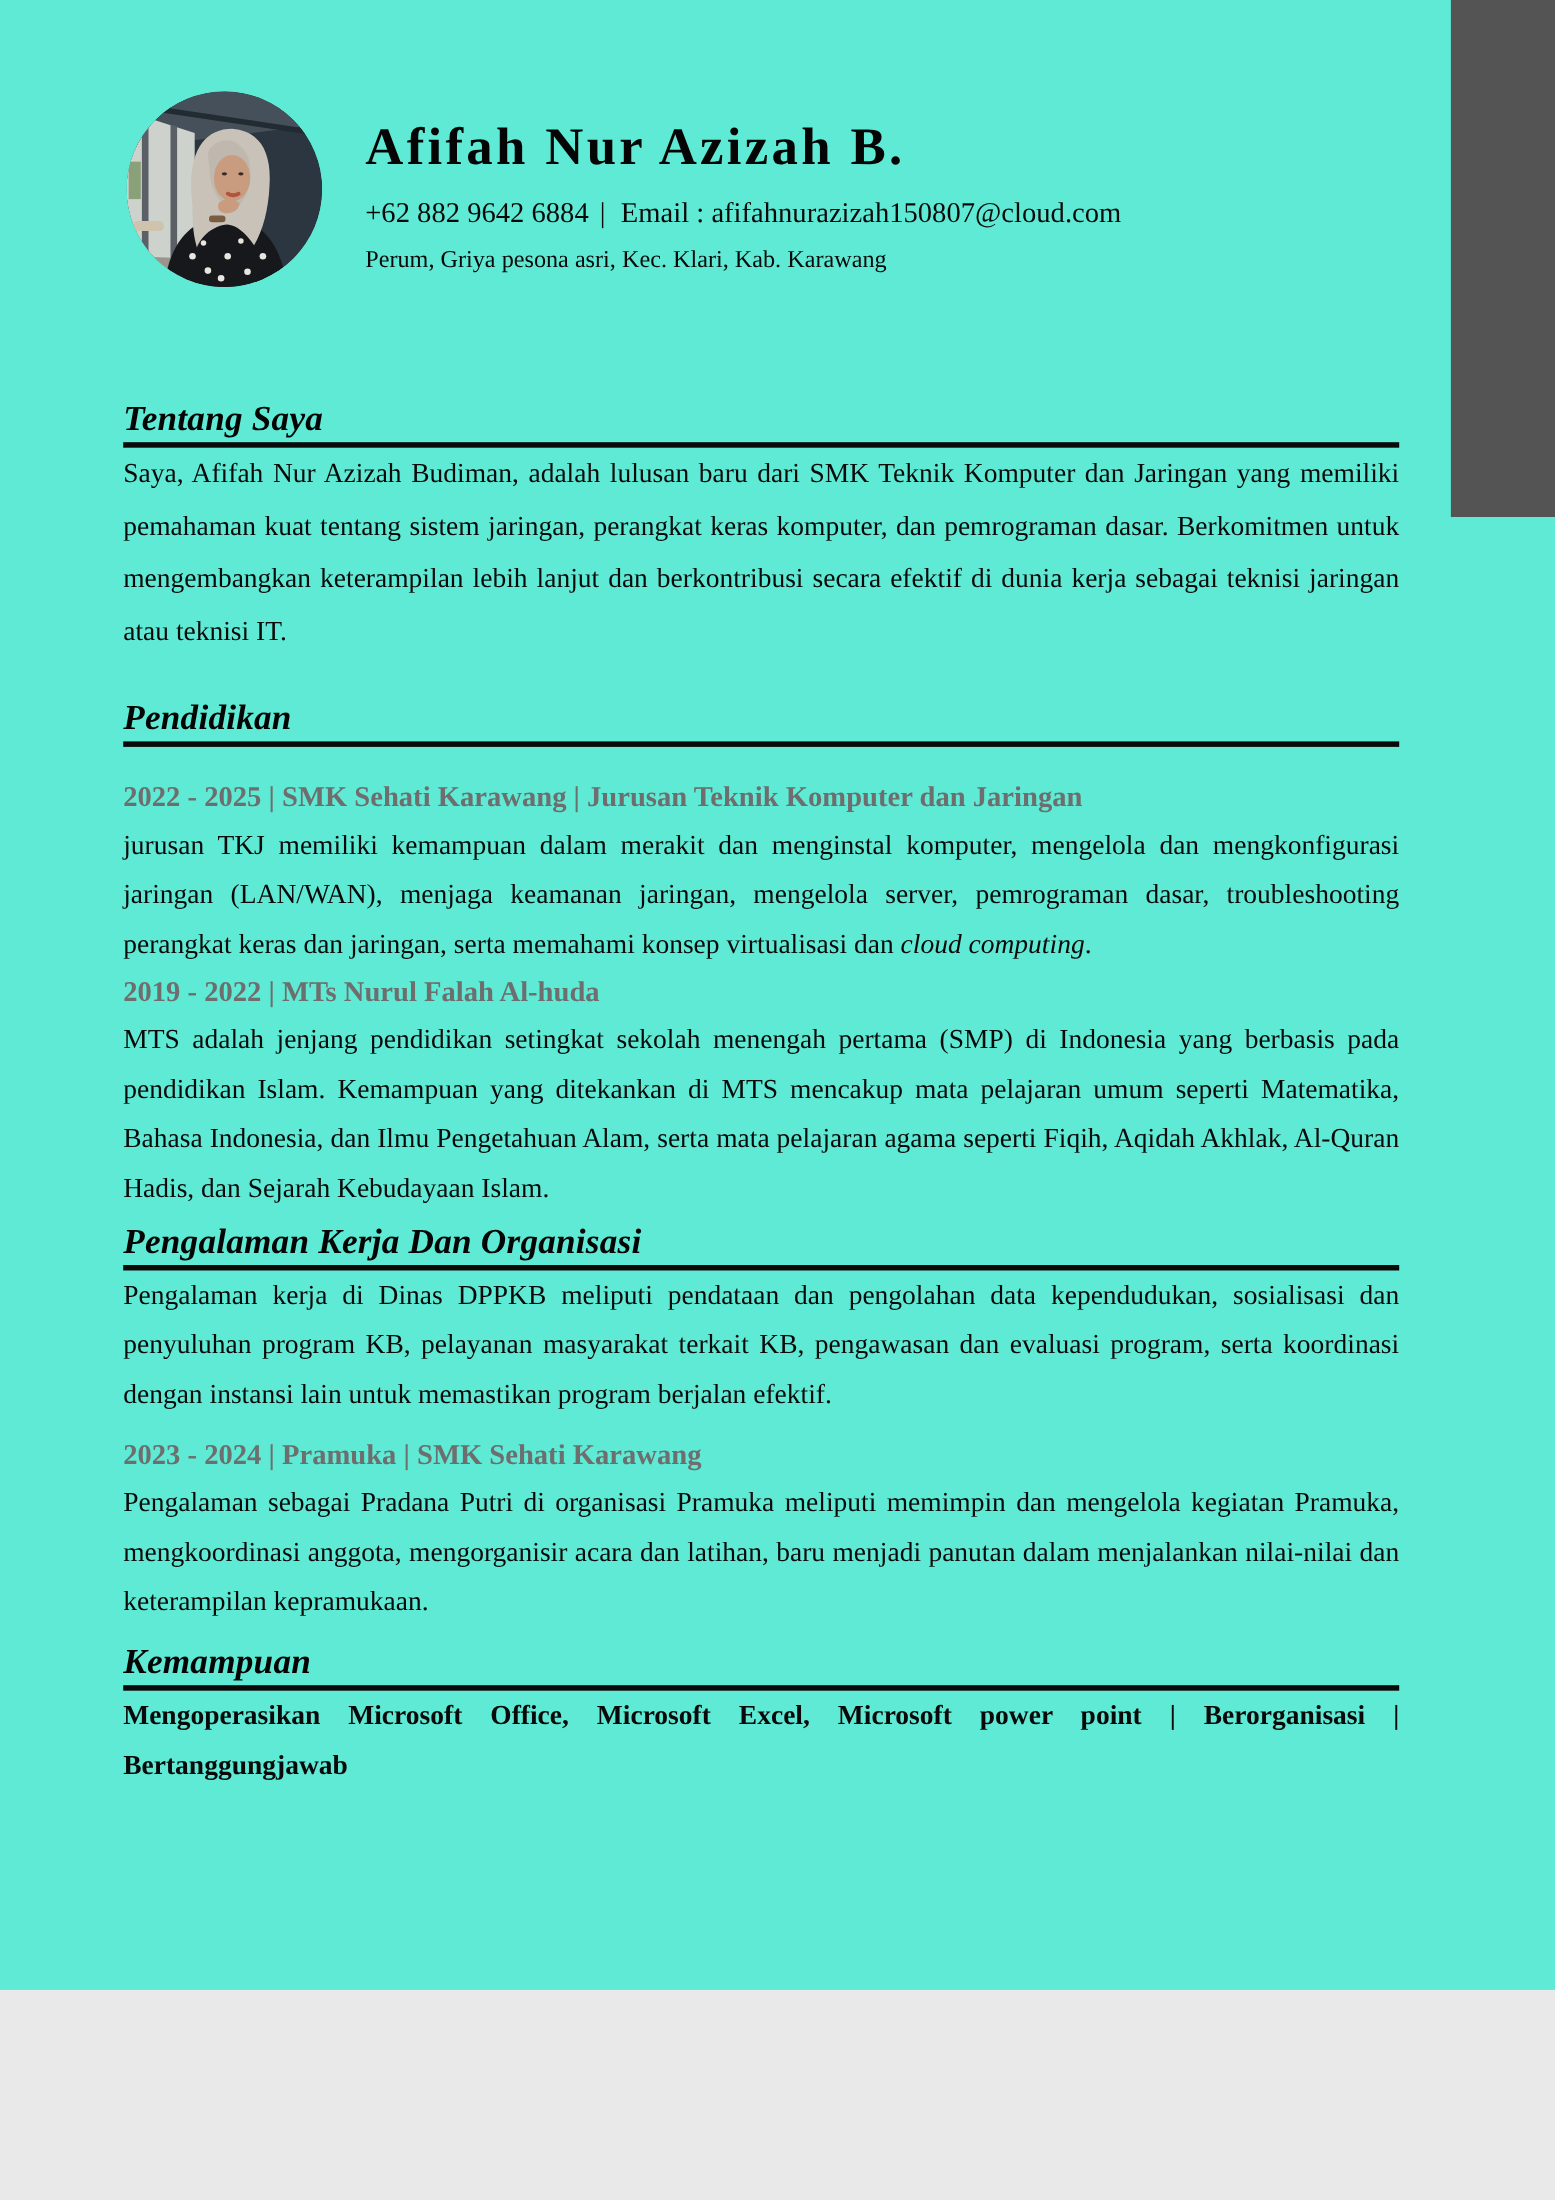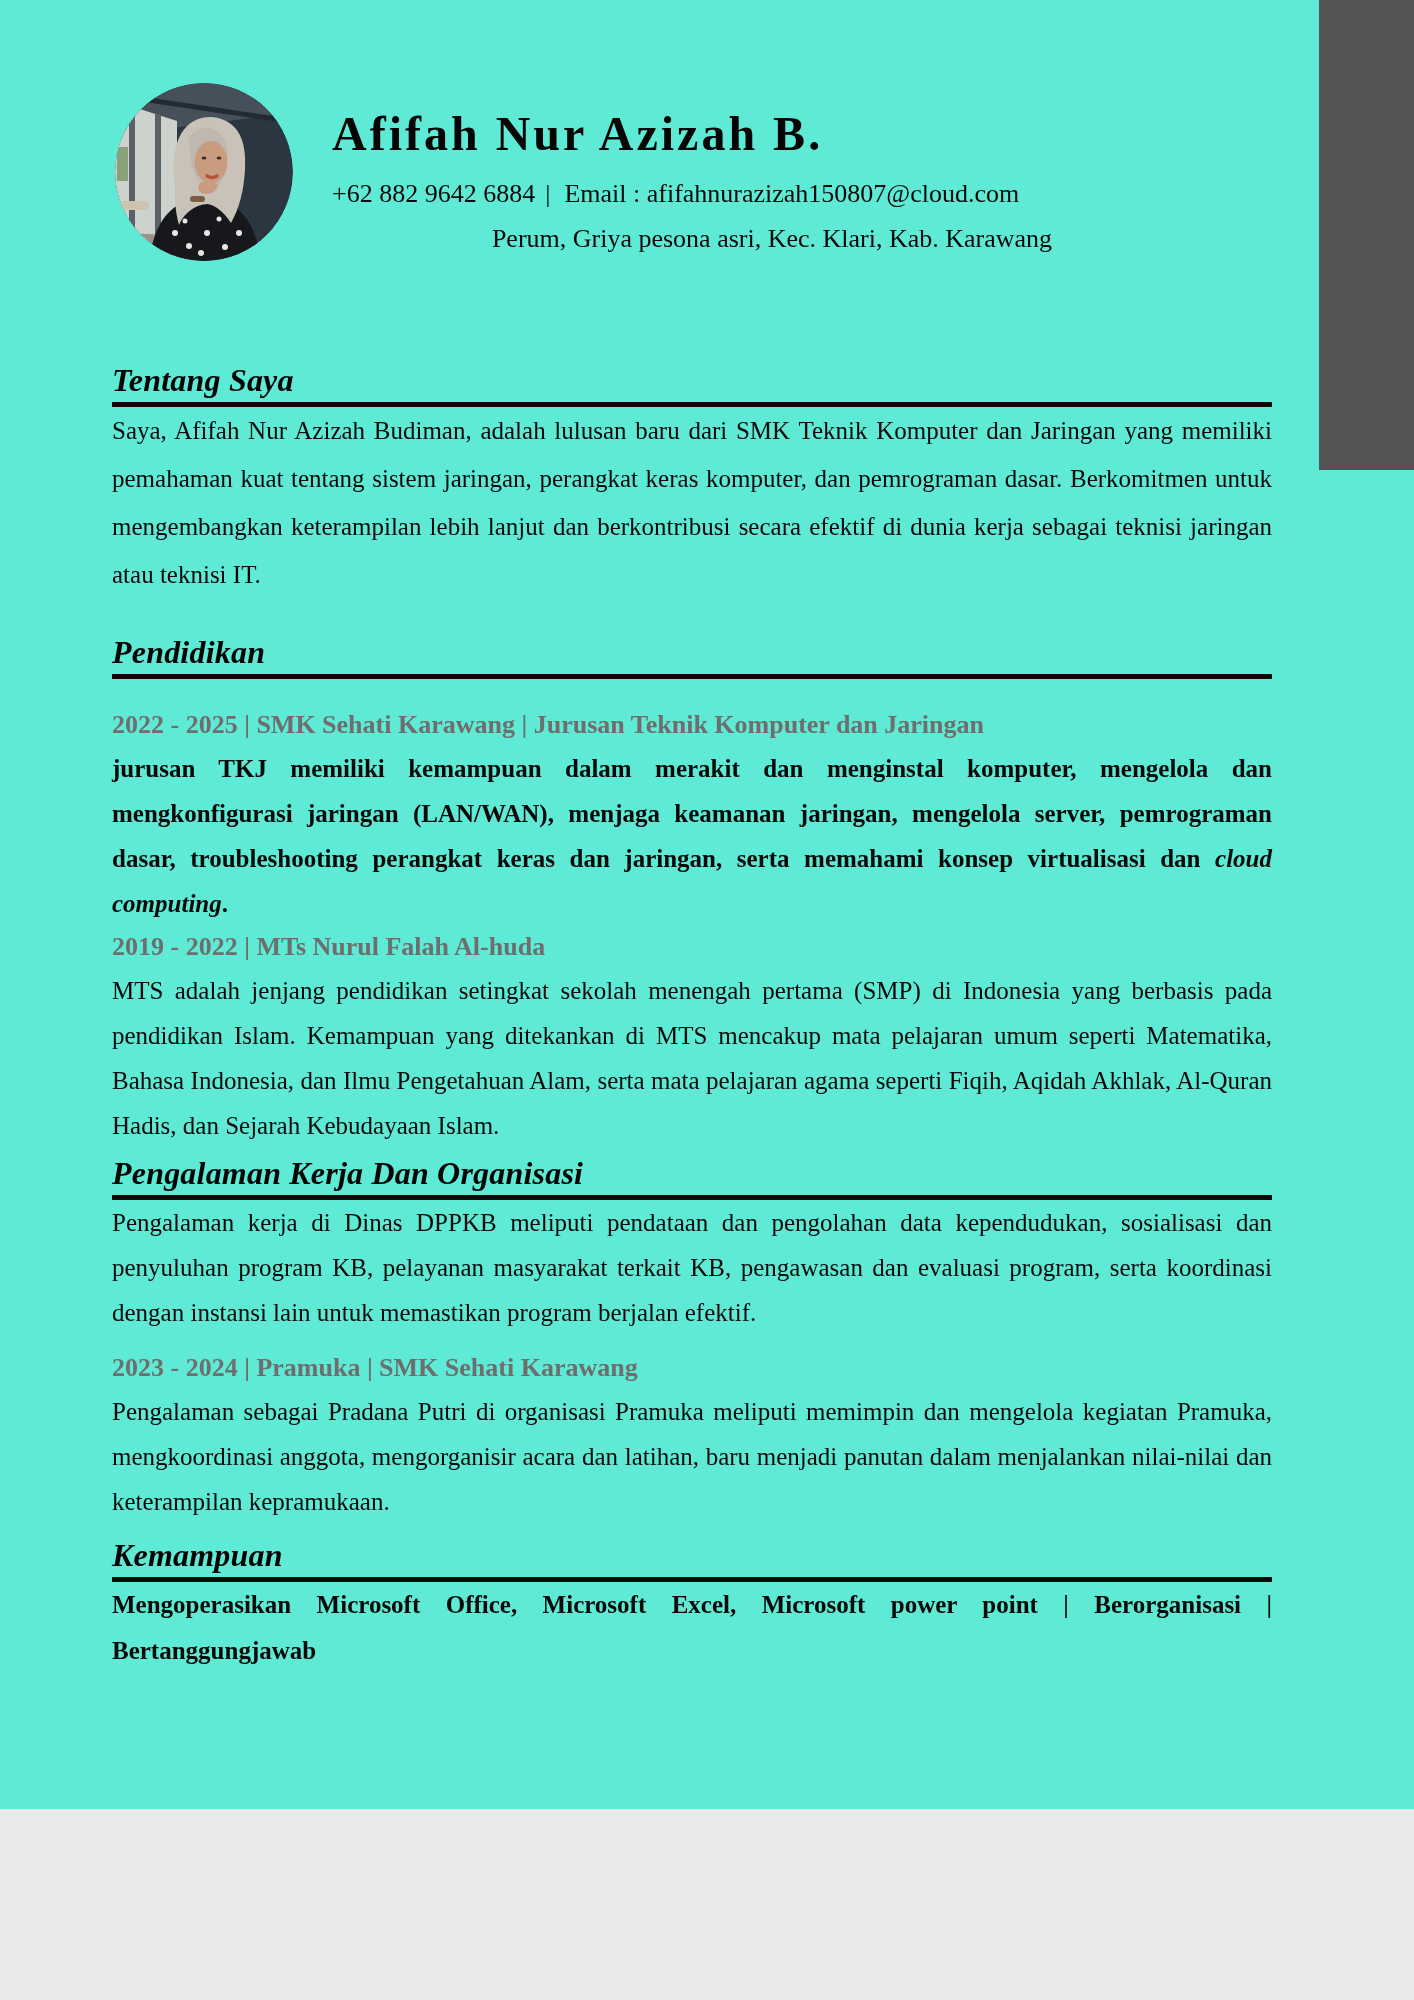--- a/index.html
+++ b/index.html
@@ -30,21 +30,21 @@
     font-size:48px;font-weight:bold;color:#050505;
     letter-spacing:3px;line-height:1.1;
     margin:0 0 14px 0;
   }
   .contact-line{
     font-size:26px;color:#0a0a0a;line-height:1.45;
     white-space:nowrap;
   }
   .contact-sep{margin:0 14px 0 10px;}
   .address-line{
-    font-size:26px;color:#0a0a0a;line-height:1.45;margin-top:8px;text-align:center;
+    font-size:22px;color:#0a0a0a;line-height:1.45;margin-top:8px;
   }
   
   .content{
     position:absolute;left:112px;top:362px;width:1160px;
   }
   .sec-title{
     font-size:32px;font-weight:bold;color:#050505;
     line-height:36px;margin:0;letter-spacing:0.2px;font-style:italic;
   }
   .sec-rule{
@@ -60,21 +60,21 @@
   .lh46{line-height:46px;}
   .sub-heading{
     font-size:26px;font-weight:bold;color:#6e6e6e;
     line-height:42px;margin:0;
   }
   .it{font-style:italic;}
   
   .m-about-p{margin-top:18px;}
   .m-edu-title{margin-top:35px;}
   .m-edu-h1{margin-top:25px;}
-  .m-edu-p1{margin-top:3px;font-weight:bold;}
+  .m-edu-p1{margin-top:3px;}
   .m-edu-h2{margin-top:0px;}
   .m-edu-p2{margin-top:3px;}
   .m-exp-title{margin-top:7px;}
   .m-exp-h1{margin-top:35px;}
   .m-exp-p1{margin-top:0px;}
   .m-exp-h2{margin-top:12px;}
   .m-exp-p2{margin-top:2px;}
   .m-skl-title{margin-top:13px;}
   .m-skl-p{margin-top:23px;font-weight:bold;color:#050505;}
 </style>

